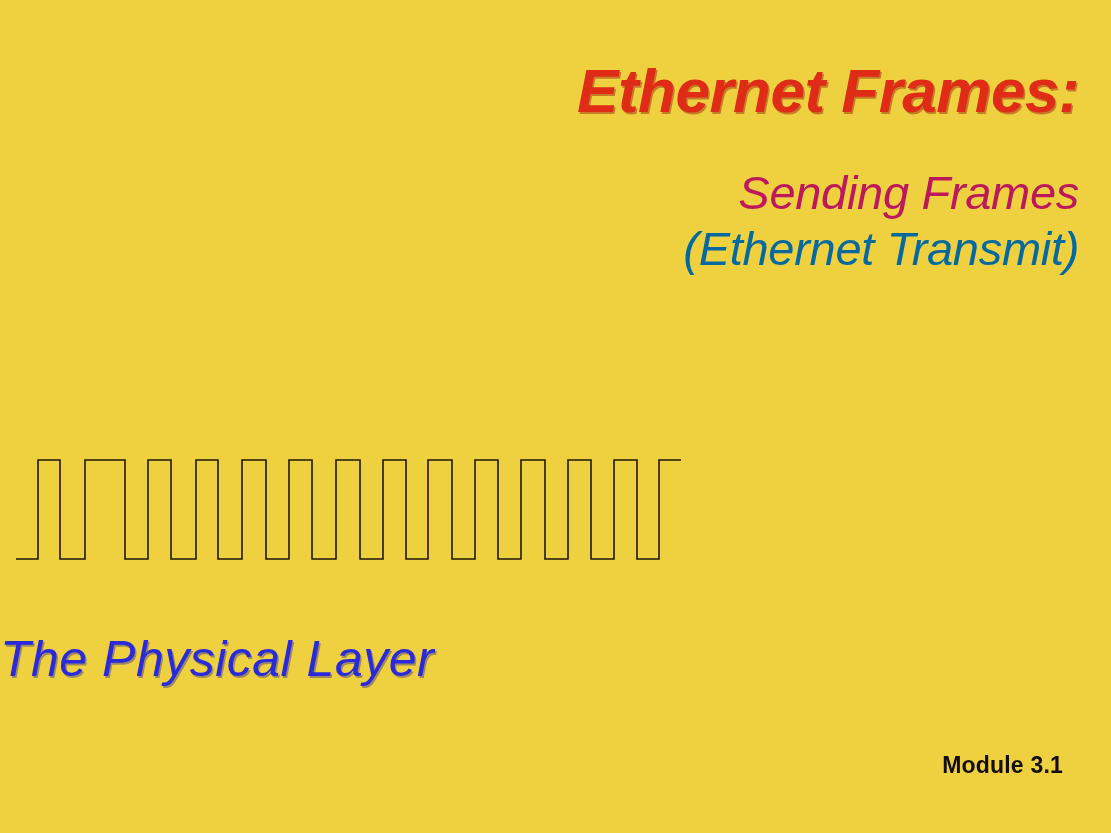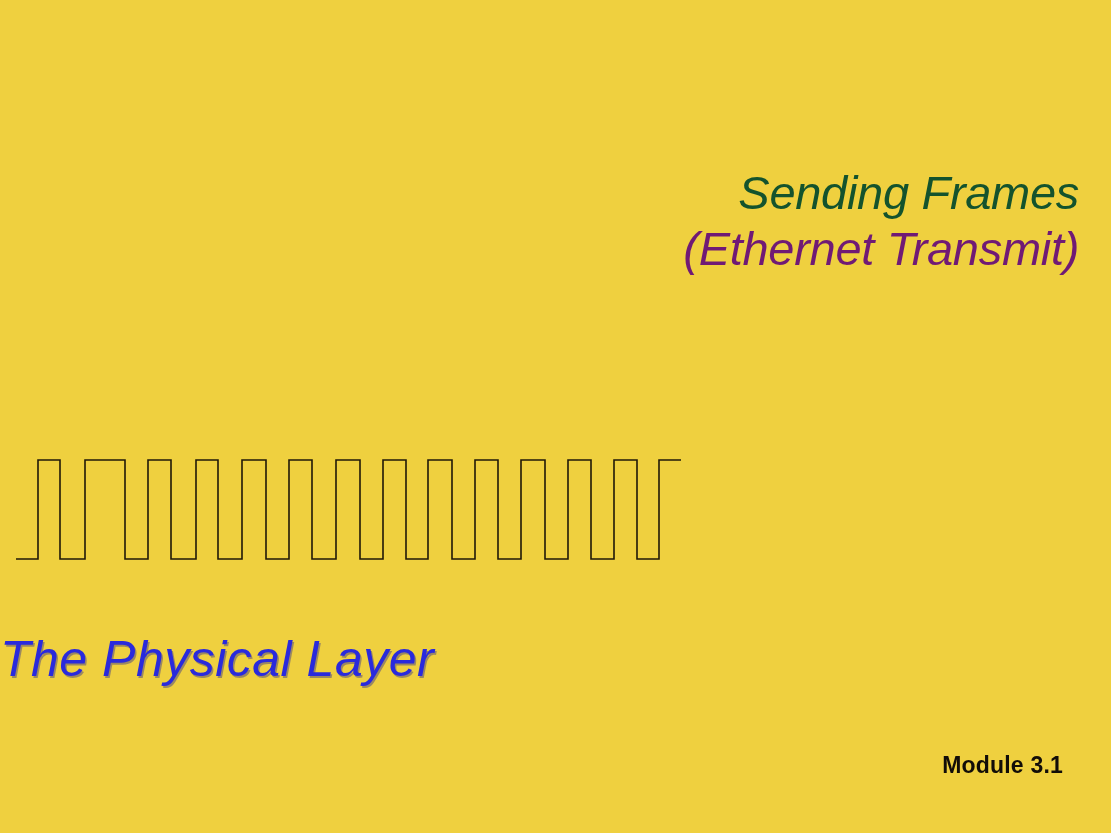--- a/index.html
+++ b/index.html
@@ -115,24 +115,27 @@
     letter-spacing: 0.2px;
     white-space: nowrap;
     padding-left: 44px;
   }
 </style>
 </head>
 <body>
 
 <div id="slide" style="background: rgb(239, 208, 63);">
 
+  <div id="title-block">
+    <h1 id="main-title" style="color: rgb(224, 43, 22);">Ethernet Frames:</h1>
+  </div>
 
   <div id="subtitle-block">
-    <p class="subtitle-line" style="color: #14532d;">Sending Frames</p>
-    <p class="subtitle-line" style="color: #701a75; padding-left: 47px;">(Ethernet Transmit)</p>
+    <p class="subtitle-line" style="color: #be185d;">Sending Frames</p>
+    <p class="subtitle-line" style="color: #0369a1; padding-left: 47px;">(Ethernet Transmit)</p>
   </div>
 
   <div id="waveform-wrap">
     <svg id="waveform-svg" viewBox="0 0 720 140" preserveAspectRatio="xMinYMin meet">
       <path id="waveform-path" fill="none" stroke="#201808" stroke-width="1.6" stroke-linecap="butt" stroke-linejoin="miter" d="M 16 119 L 38 119 L 38 20 L 60 20 L 60 119 L 85 119 L 85 20 L 125 20 L 125 119 L 148 119 L 148 20 L 171 20 L 171 119 L 196 119 L 196 20 L 218 20 L 218 119 L 242 119 L 242 20 L 266 20 L 266 119 L 289 119 L 289 20 L 312 20 L 312 119 L 336 119 L 336 20 L 360 20 L 360 119 L 383 119 L 383 20 L 406 20 L 406 119 L 428 119 L 428 20 L 452 20 L 452 119 L 475 119 L 475 20 L 498 20 L 498 119 L 521 119 L 521 20 L 545 20 L 545 119 L 568 119 L 568 20 L 591 20 L 591 119 L 614 119 L 614 20 L 637 20 L 637 119 L 659 119 L 659 20 L 681 20"></path>
     </svg>
   </div>
 
   <div id="layer-caption">
     <p id="layer-caption-text" style="color: rgb(42, 42, 220);">The Physical Layer</p>

